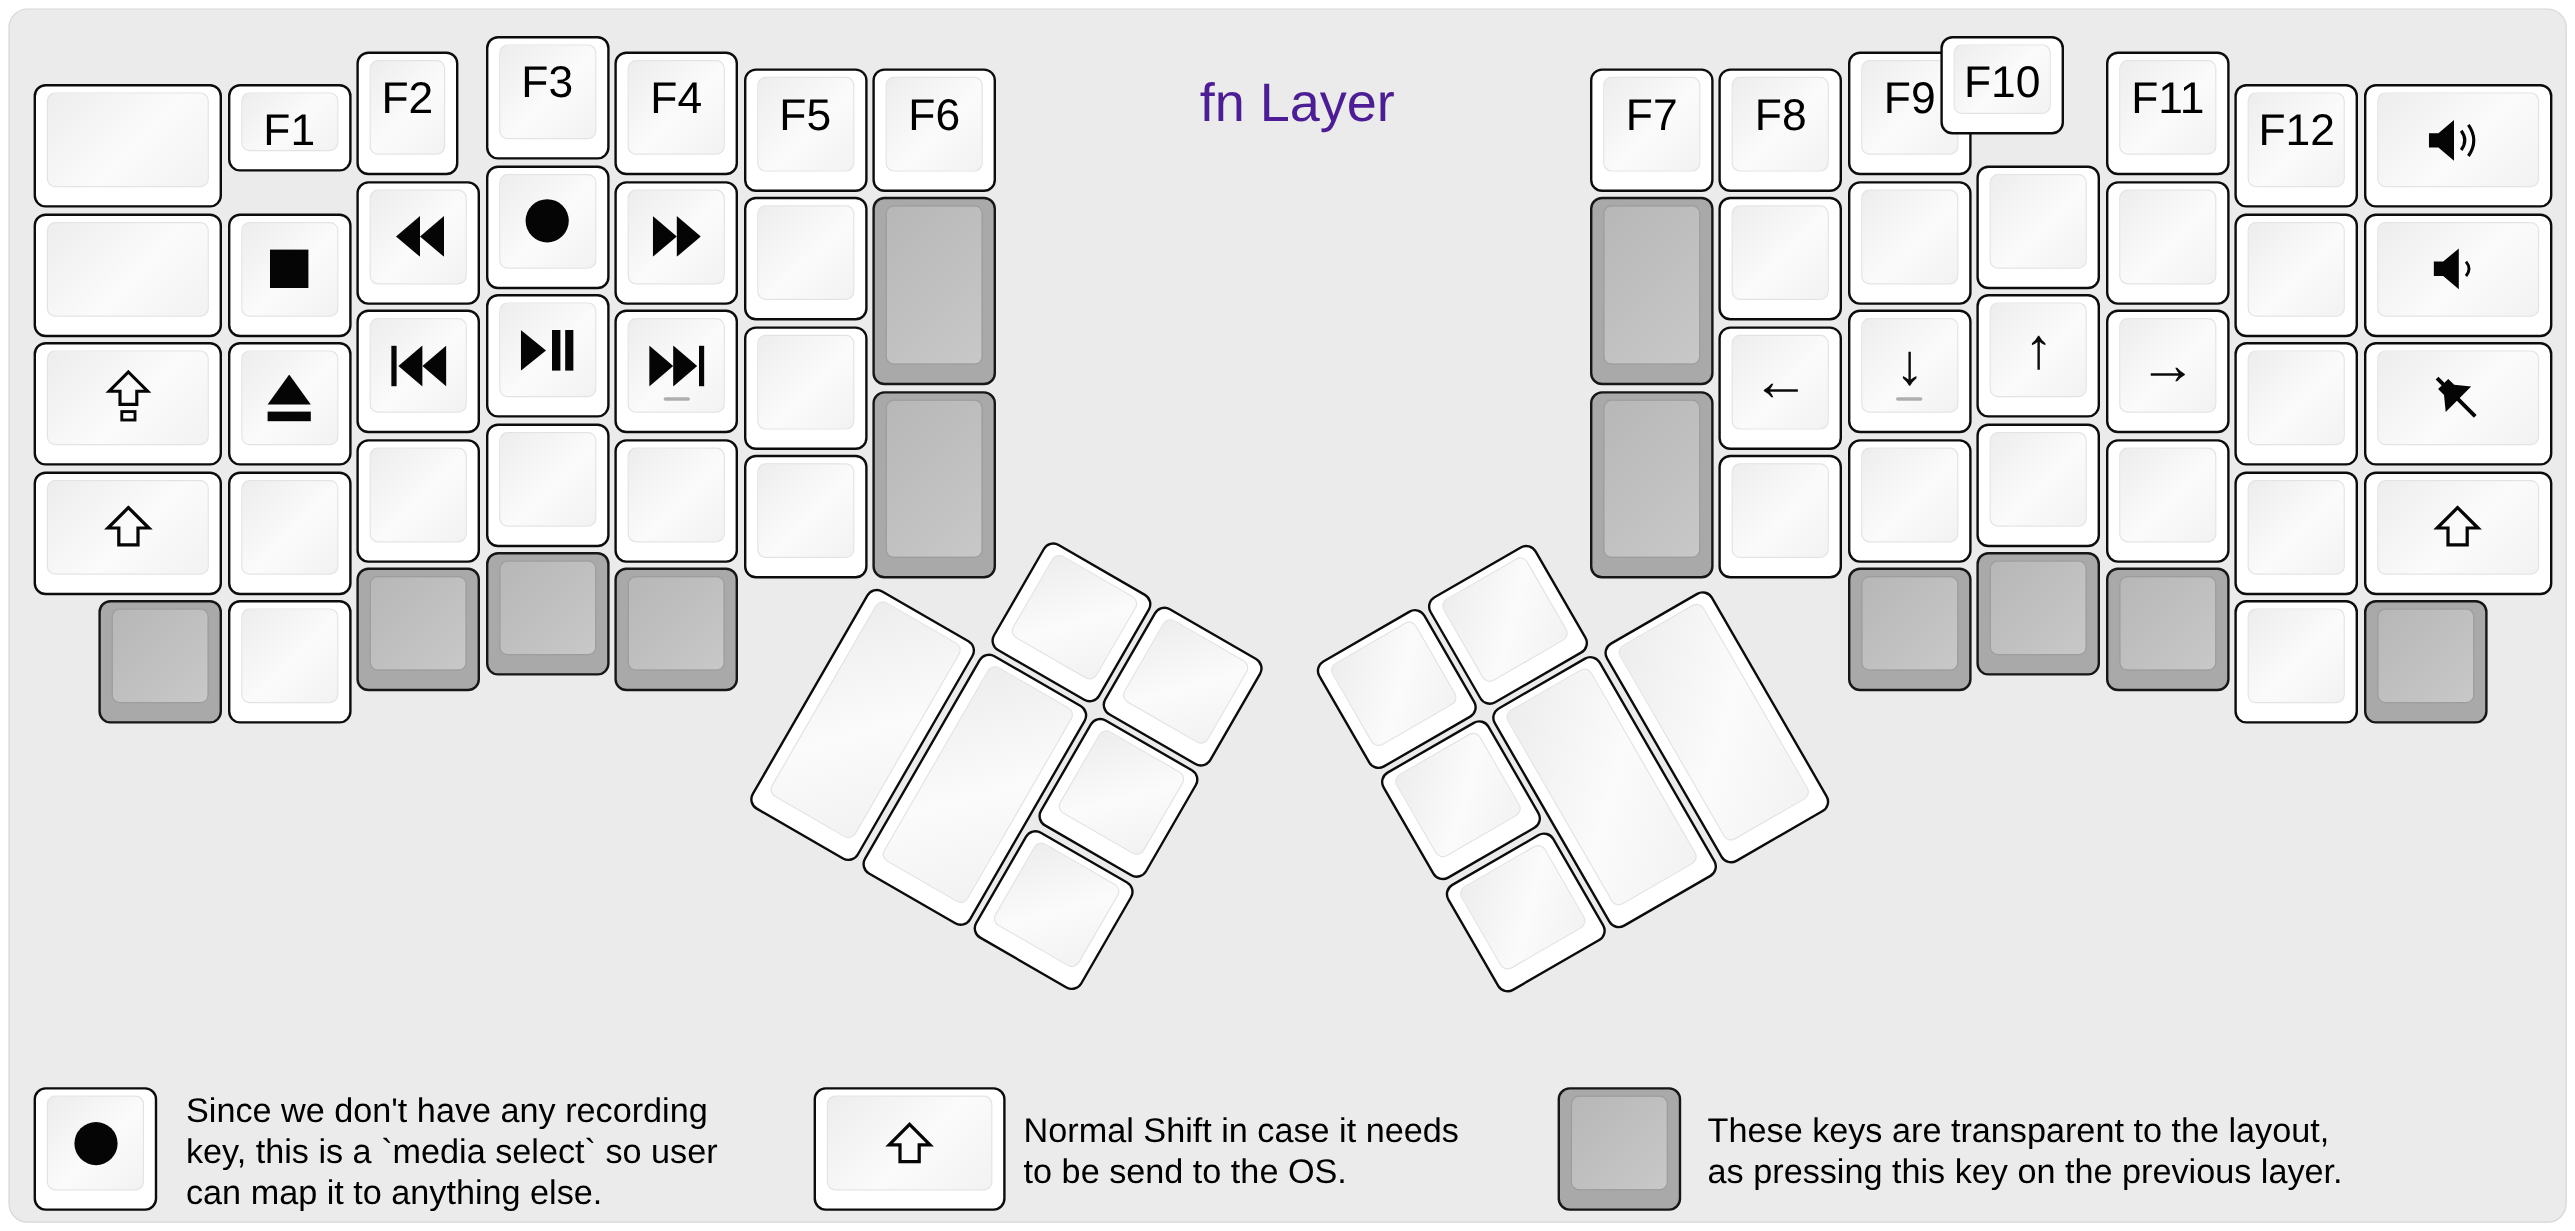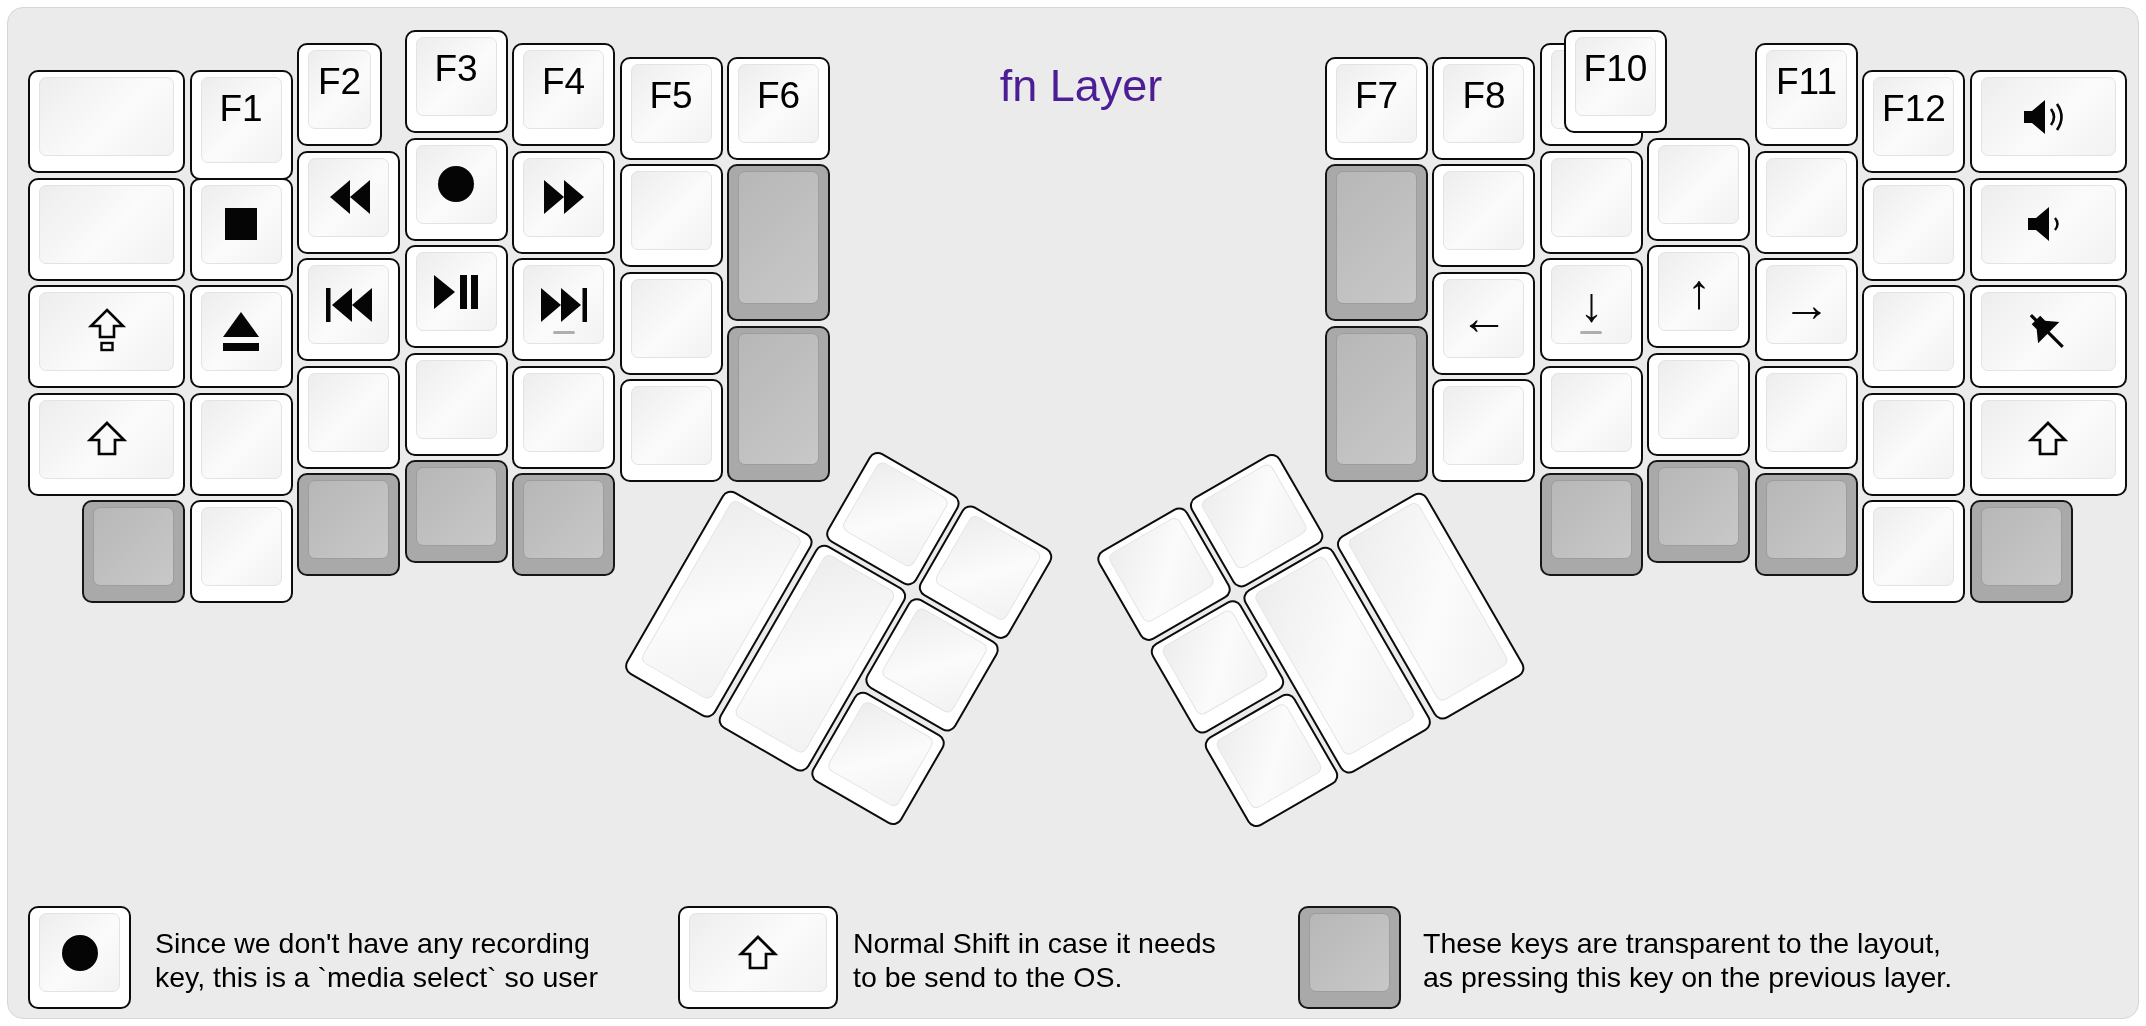--- a/index.html
+++ b/index.html
@@ -55,21 +55,21 @@
         </div>
         <div class="key" style="left: 20.25px; top: 384.812px; width: 156.75px; height: 103px;">
           <div class="top">
             <span class="icon-wrap">
               <svg width="42" height="36" viewBox="0 0 42 36">
                 <path d="M21,2 L38,19 H29 V33 H13 V19 H4 Z" fill="none" stroke="#050505" stroke-width="2.7" stroke-linejoin="miter"></path>
               </svg>
             </span>
           </div>
         </div>
-        <div class="key" style="left: 181.5px; top: 62.3125px; width: 103px; height: 110px;">
+        <div class="key" style="left: 181.5px; top: 62.3125px; width: 103px; height: 73px;">
           <div class="top label-top">
             <div class="f-label">F1</div>
           </div>
         </div>
         <div class="key" style="left: 181.5px; top: 169.812px; width: 103px; height: 103px;">
           <div class="top">
             <span class="icon-wrap">
               <svg width="34" height="34" viewBox="0 0 34 34">
                 <rect x="1" y="1" width="32" height="32" fill="#050505"></rect>
               </svg>
@@ -262,21 +262,21 @@
             </span>
             <div class="homing-dash"></div>
           </div>
         </div>
         <div class="key" style="left: 1531.97px; top: 357.938px; width: 103px; height: 103px;">
           <div class="top"></div>
         </div>
         <div class="key gray" style="left: 1531.97px; top: 465.438px; width: 103px; height: 103px;">
           <div class="top"></div>
         </div>
-        <div class="key" style="left: 1556px; top: 22px; width: 103px; height: 103px;">
+        <div class="key" style="left: 1609px; top: 22px; width: 103px; height: 82px;">
           <div class="top label-top">
             <div class="f-label">F10</div>
           </div>
         </div>
         <div class="key" style="left: 1639.47px; top: 129.5px; width: 103px; height: 103px;">
           <div class="top"></div>
         </div>
         <div class="key" style="left: 1639.47px; top: 237px; width: 103px; height: 103px;">
           <div class="top">
             <span class="icon-wrap">
@@ -420,20 +420,21 @@
             <span class="icon-wrap">
               <svg width="40" height="40" viewBox="0 0 40 40">
                 <circle cx="20" cy="20" r="18" fill="#050505"></circle>
               </svg>
             </span>
           </div>
         </div>
         <div class="legend-item-text" style="left: 147px; top: 897px;">
           <div>Since we don't have any recording</div>
           <div>key, this is a `media select` so user</div>
+          <div>can map it to anything else.</div>
         </div>
         <div class="key" style="left: 670px; top: 898px; width: 160px; height: 103px;">
           <div class="top">
             <span class="icon-wrap">
               <svg width="42" height="36" viewBox="0 0 42 36">
                 <path d="M21,2 L38,19 H29 V33 H13 V19 H4 Z" fill="none" stroke="#050505" stroke-width="2.7" stroke-linejoin="miter"></path>
               </svg>
             </span>
           </div>
         </div>

